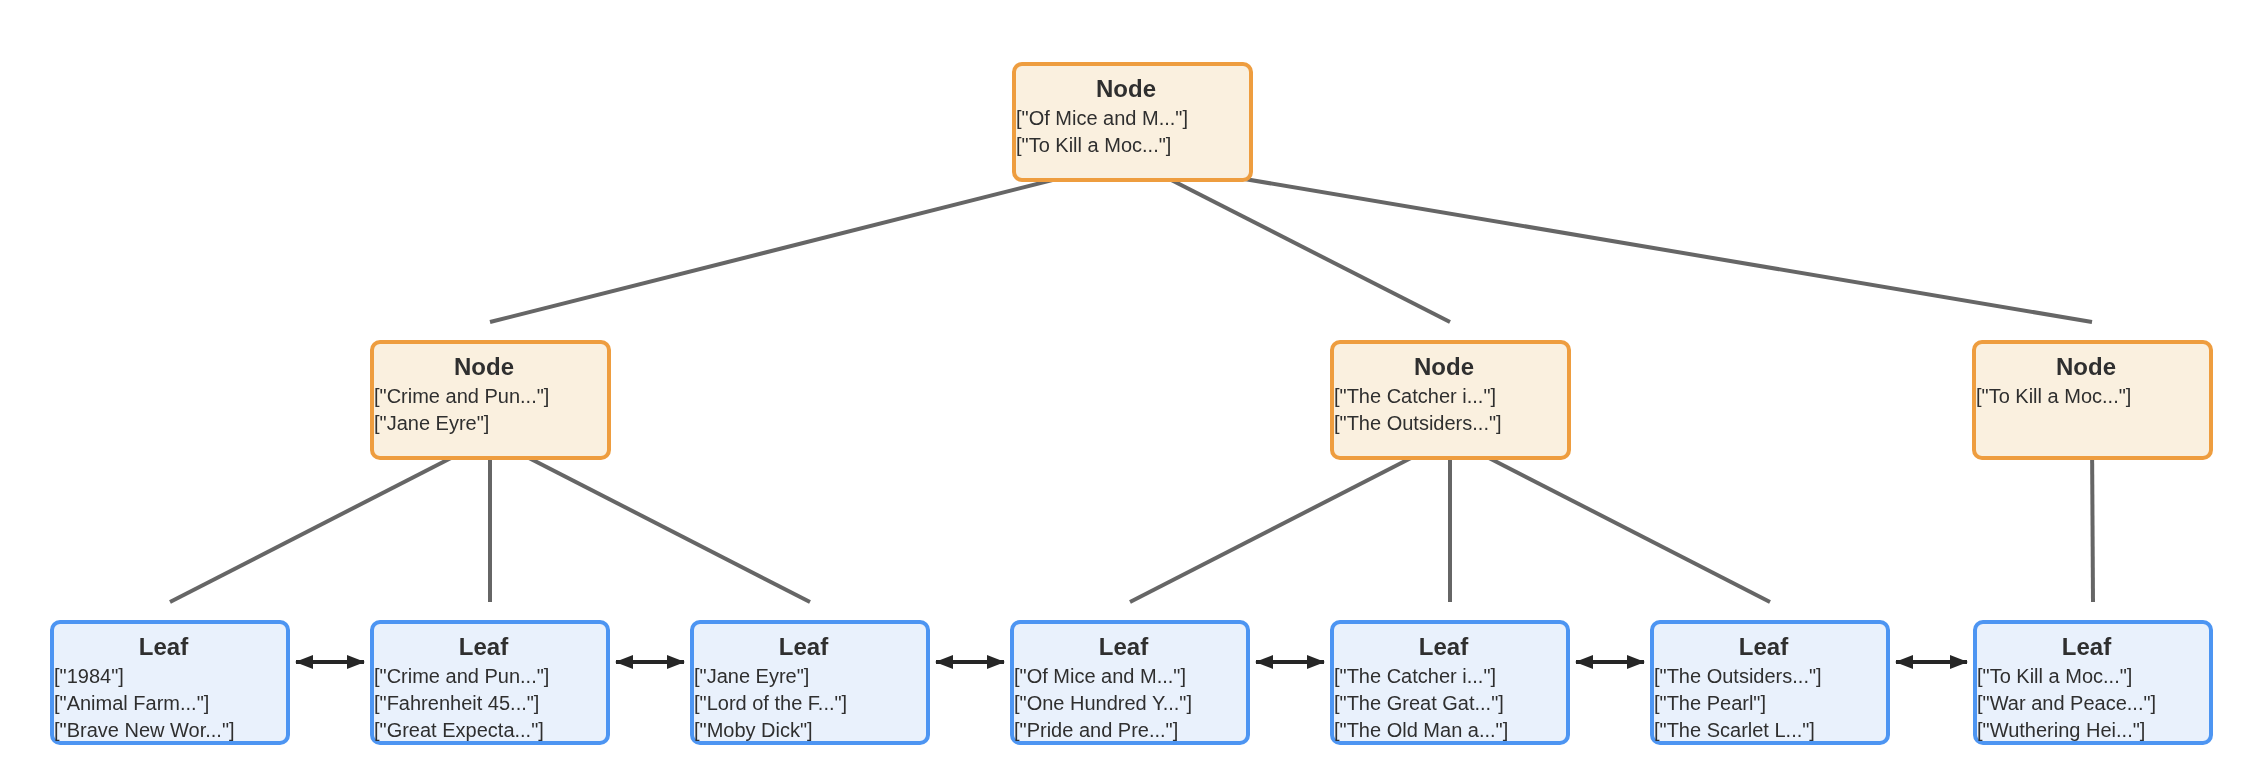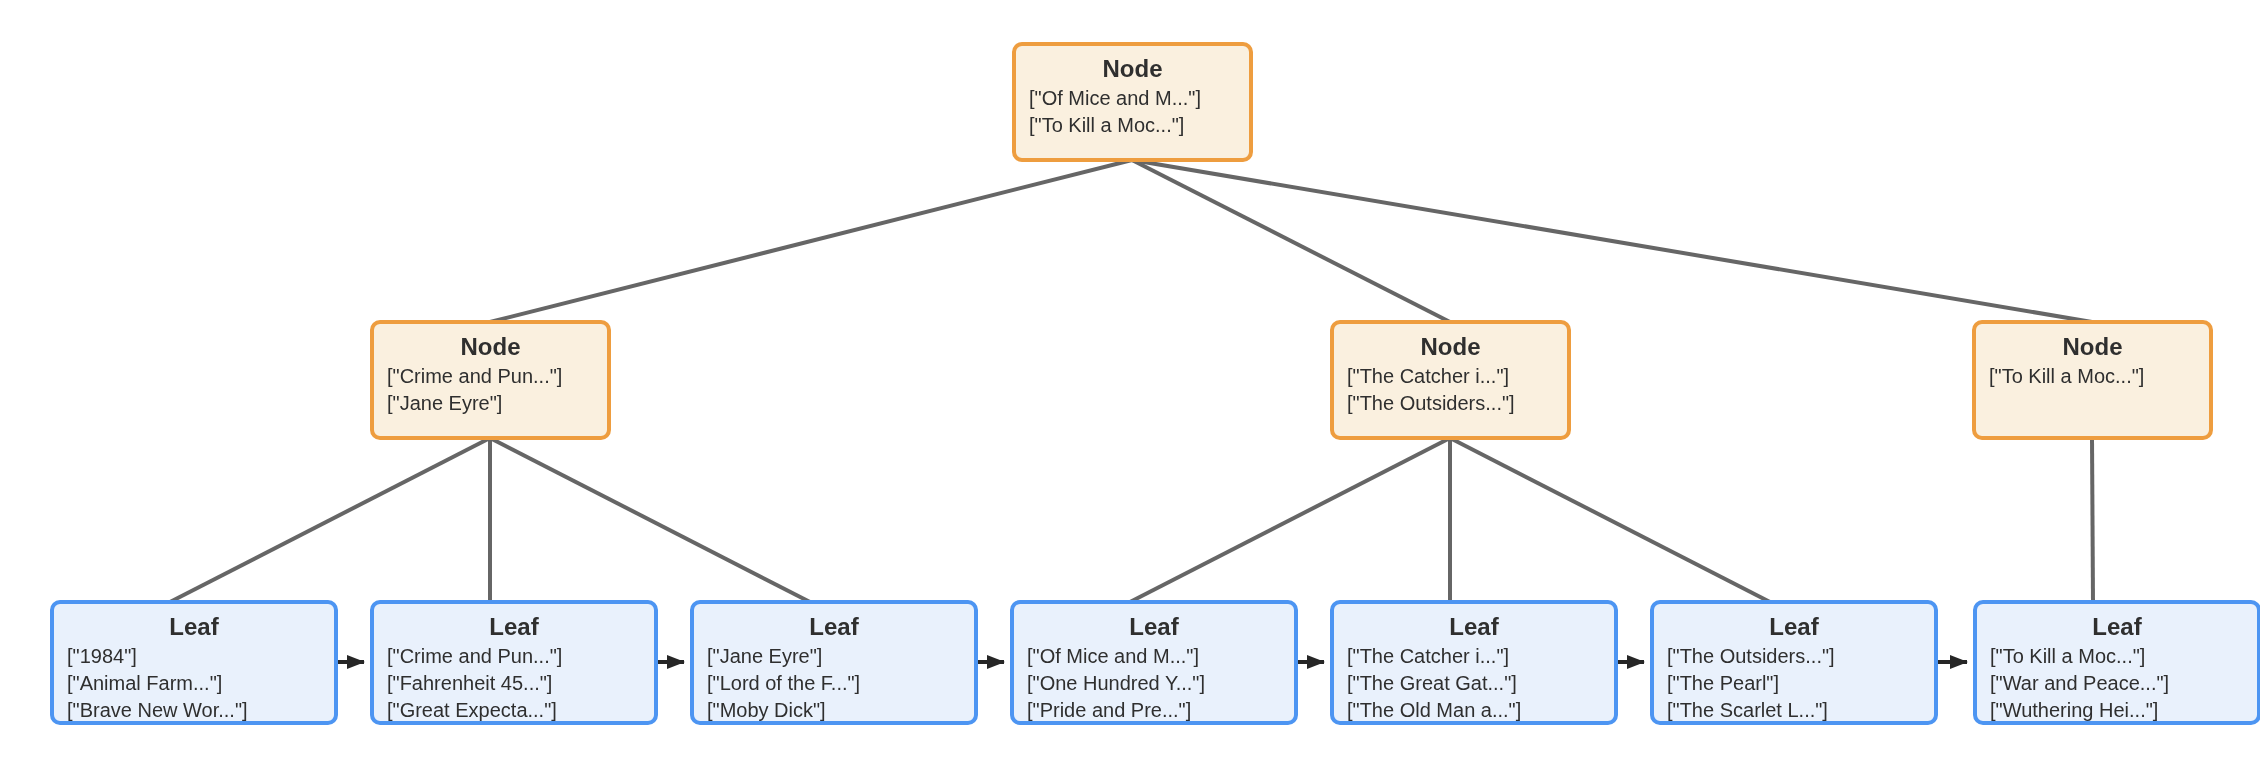--- a/index.html
+++ b/index.html
@@ -14,30 +14,31 @@
     overflow: hidden;
   }
 
   svg.edges { position: absolute; left: 0; top: 0; width: 2260px; height: 770px; }
   line.tree-edge  { stroke: var(--edge, #666666); stroke-width: 4; }
   line.leaf-arrow { stroke: var(--arrow, #262626); stroke-width: 4; }
 
   .box {
     position: absolute;
     border-radius: 10px;
-    padding: 8px 13px 6px 13px;
+    padding: 8px 13px 6px 0;
     background: #fff;
+    margin-top: 20px;
   }
   .box.node {
     width: 241px; height: 120px;
     background: var(--node-fill, #faf0df);
     border: 4px solid var(--node-border, #ee9d3f);
   }
   .box.leaf {
-    width: 288px; height: 125px;
+    width: 240px; height: 125px;
     background: var(--leaf-fill, #e9f1fc);
     border: 4px solid var(--leaf-border, #4d95f2);
   }
   .box-title {
     text-align: center;
     font-weight: bold;
     font-size: 24px;
     line-height: 29px;
     margin-bottom: 2px;
   }

